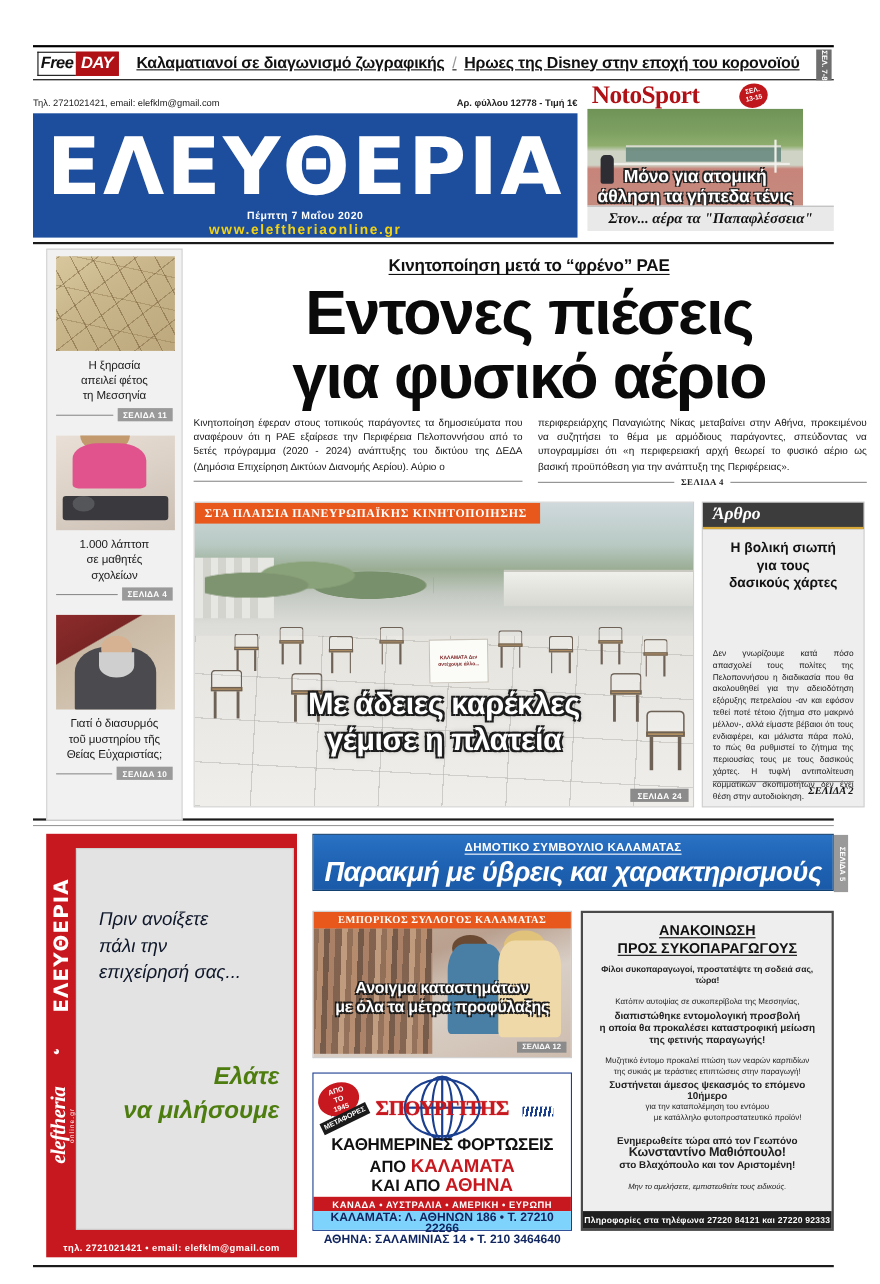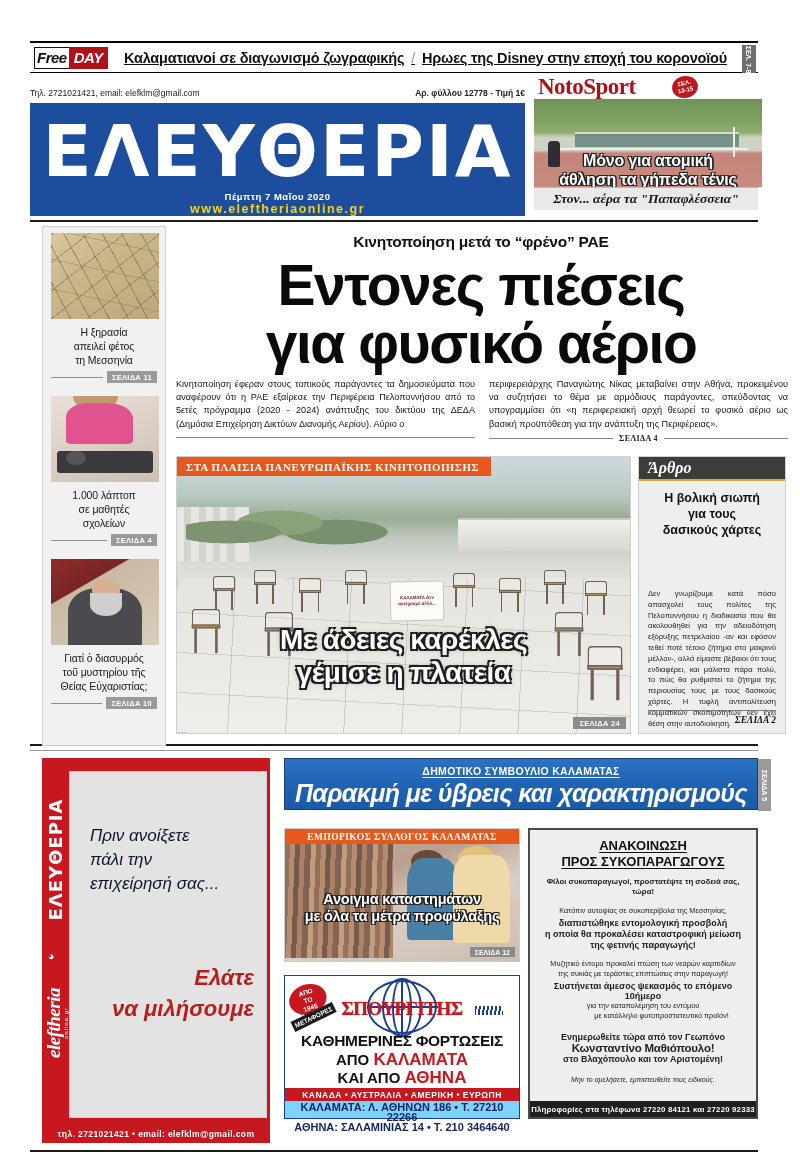--- a/index.html
+++ b/index.html
@@ -83,21 +83,21 @@
     padding-left:4px; letter-spacing:-0.5px;
   }
   .noto-badge {
     position:absolute; left:138px; top:2px; width:26px; height:22px;
     background:#c0171d; color:#fff; border-radius:50%;
     font-size:6px; font-weight:bold; text-align:center;
     display:flex; flex-direction:column; align-items:center; justify-content:center;
     transform:rotate(-12deg); line-height:7px;
   }
   .noto-photo {
-    position:absolute; left:0; top:25px; width:228px; height:88px;
+    position:absolute; left:0; top:25px; width:196px; height:88px;
     background:
       linear-gradient(180deg,#6f9258 0%,#7fa263 26%,#8fae6e 38%,#cfd3c6 44%,#cfd3c6 58%,#c7847a 62%,#c58b7e 100%);
     overflow:hidden;
   }
   .noto-photo .court-line {
     position:absolute; left:8%; right:6%; top:56%; height:2px; background:#f4f2ee; opacity:.85;
   }
   .noto-photo .net {
     position:absolute; left:18%; right:10%; top:38%; height:16%;
     background:#5e8278; opacity:.8; border-top:2px solid #e9e6de;
@@ -188,21 +188,21 @@
   .side-sel-row .line { flex:1; height:1px; background:#8d8d8d; }
   .side-sel {
     background:#9a9a9a; color:#fff; font-size:7.5px; font-weight:bold;
     padding:1.5px 5px; white-space:nowrap; letter-spacing:0.3px;
   }
 
   
   .kicker {
     position:absolute; left:176px; top:233px; width:610px;
     text-align:center; font-size:15.5px; font-weight:bold; color:#111;
-    text-underline-offset:3px; letter-spacing:-0.2px;
+    text-decoration:underline; text-underline-offset:3px; letter-spacing:-0.2px;
   }
   .headline {
     position:absolute; left:176px; top:256px; width:610px;
     text-align:center; font-size:57px; font-weight:bold; color:#0a0a0a;
     line-height:58px; letter-spacing:-1.5px;
   }
   .lead {
     position:absolute; left:176px; top:378px; width:612px;
     display:flex; gap:14px;
   }
@@ -377,21 +377,21 @@
   .redad-wifi {
     position:absolute; left:6px; top:192px; width:14px; height:12px;
     color:#fff; font-size:11px;
   }
   .redad-t1 {
     position:absolute; left:20px; top:52px; right:14px;
     font-size:17px; font-style:italic; color:#0f172a; line-height:24px;
   }
   .redad-t2 {
     position:absolute; left:14px; top:190px; right:12px; text-align:right;
-    font-size:22px; font-weight:bold; font-style:italic; color:#b91c1c; line-height:31px;
+    font-size:22px; font-weight:bold; font-style:italic; color:#4d7c0f; line-height:31px;
   }
   .redad-foot {
     position:absolute; left:0; right:0; bottom:4px; text-align:center;
     color:#fff; font-size:8.5px; font-weight:bold; letter-spacing:0.4px;
   }
 
   
   .shopad {
     position:absolute; left:284px; top:828px; width:236px; height:134px;
     overflow:hidden; border:1px solid #cccccc;

